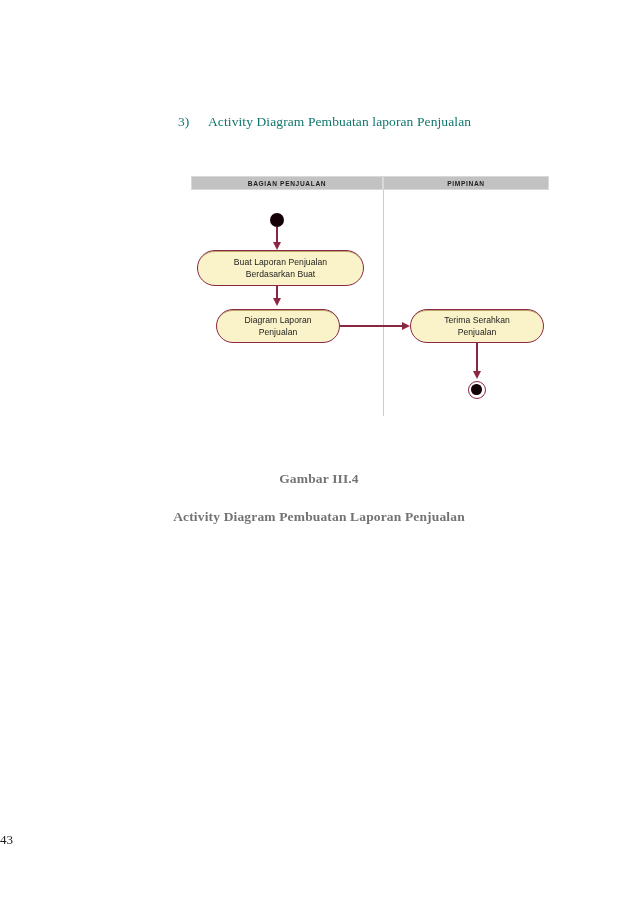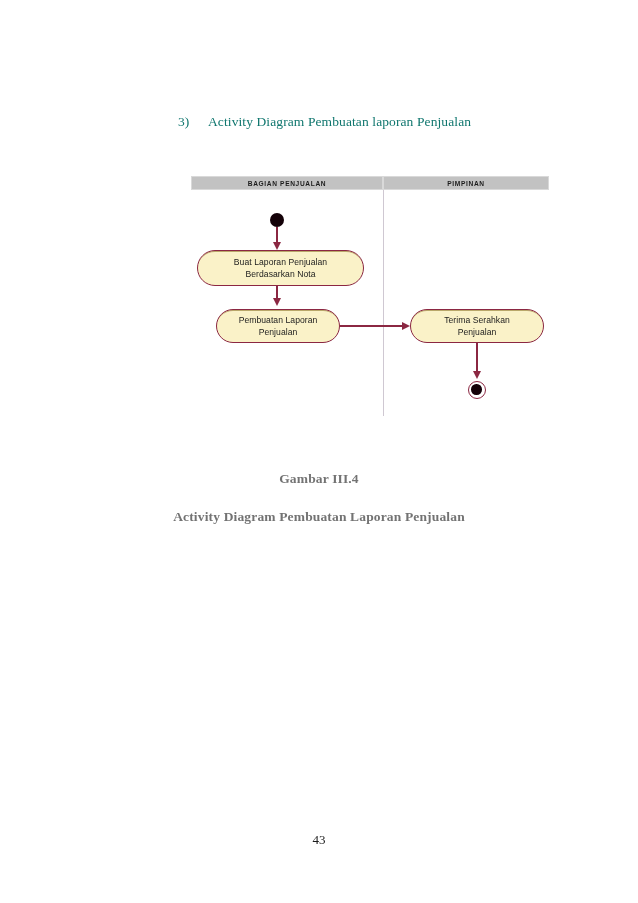--- a/index.html
+++ b/index.html
@@ -49,21 +49,20 @@
   }
   .caption-line.second {
     margin-top: 8px;
   }
 
   .page-number {
     position: absolute;
     left: 0;
     top: 832px;
     width: 638px;
-    text-align: center;
     font-family: "Liberation Serif", serif;
     font-size: 13px;
     color: #1a1a1a;
   }
 
   
   .diagram {
     position: absolute;
     left: 191px;
     top: 176px;
@@ -224,28 +223,28 @@
 
   <div class="lane-divider"></div>
 
   <div class="initial-node"></div>
 
   <div class="edge-line edge-v" id="edge-initial-to-buat"></div>
   <div class="arrow-head arrow-down" id="arrowhead-initial-to-buat"></div>
 
   <div class="activity" id="activity-buat-laporan">
     <span class="act-line">Buat Laporan Penjualan</span>
-    <span class="act-line">Berdasarkan Nota</span>
+    <span class="act-line">Berdasarkan Buat</span>
   </div>
 
   <div class="edge-line edge-v" id="edge-buat-to-serahkan"></div>
   <div class="arrow-head arrow-down" id="arrowhead-buat-to-serahkan"></div>
 
   <div class="activity" id="activity-serahkan-laporan">
-    <span class="act-line">Pembuatan Laporan</span>
+    <span class="act-line">Diagram Laporan</span>
     <span class="act-line">Penjualan</span>
   </div>
 
   <div class="edge-line edge-h" id="edge-serahkan-to-terima"></div>
   <div class="arrow-head arrow-right" id="arrowhead-serahkan-to-terima"></div>
 
   <div class="activity" id="activity-terima-laporan">
     <span class="act-line">Terima Serahkan</span>
     <span class="act-line">Penjualan</span>
   </div>

